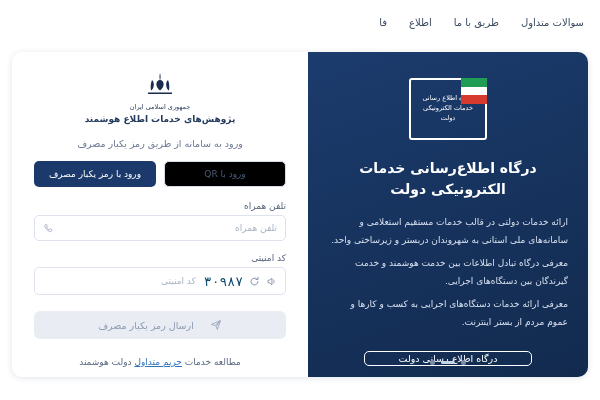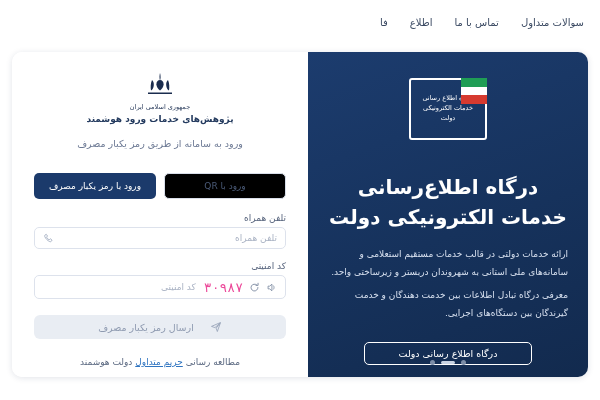--- a/index.html
+++ b/index.html
@@ -83,21 +83,21 @@
   .logo-line2 {
     font-size: 9px;
     color: #233a5e;
     margin-top: 3px;
     font-weight: bold;
   }
   .login-subtitle {
     font-size: 9.5px;
     color: #6b7893;
     margin-top: 14px;
-    margin-bottom: 24px;
+    margin-bottom: 12px;
     text-align: center;
   }
 
   .tabs {
     width: 100%;
     display: flex;
     flex-direction: row-reverse;
     gap: 8px;
     margin-bottom: 14px;
   }
@@ -180,21 +180,21 @@
     font-size: 9px;
     background: transparent;
     text-align: right;
     color: #334;
     font-family: "DejaVu Sans", "Liberation Sans", sans-serif;
   }
   .captcha-row .cap-input::placeholder { color: #aab3c4; }
   .captcha-code {
     font-size: 13px;
     letter-spacing: 2px;
-    color: #ec4899;
+    color: #0c4a6e;
     font-family: "DejaVu Sans Mono", monospace;
     direction: ltr;
     user-select: none;
   }
   .cap-btn {
     color: #7a889f;
     display: flex;
     align-items: center;
     cursor: pointer;
   }
@@ -272,23 +272,23 @@
   .fs-w { background: #ffffff; }
   .fs-r { background: #d63a2f; }
   .badge-text {
     font-size: 6.5px;
     line-height: 1.5;
     color: #ffffff;
     text-align: center;
     padding: 0 4px;
   }
   .promo-title {
-    font-size: 20px;
+    font-size: 14px;
     font-weight: bold;
-    margin-top: 32px;
+    margin-top: 18px;
     text-align: center;
     line-height: 1.5;
   }
   .promo-body {
     margin-top: 14px;
     font-size: 9px;
     line-height: 1.95;
     color: #d7e0ef;
     text-align: center;
   }
@@ -325,41 +325,41 @@
     background: #c9d4e4;
   }
 </style>
 </head>
 <body>
 
 <div id="app">
 
   <div class="topnav">
     <div class="navitem">سوالات متداول</div>
-    <div class="navitem">تماس با ما</div>
+    <div class="navitem">طریق با ما</div>
     <div class="navitem">اطلاع</div>
     <div class="navitem">فا</div>
   </div>
 
   <div class="card">
 
     <div class="login">
 
       <div class="logo-block">
         <div class="emblem">
           <svg width="28" height="26" viewBox="0 0 28 26" aria-hidden="true">
             <path d="M14 1c0.8 2.6 0.8 5.2 0 7.8-0.7-2.6-0.7-5.2 0-7.8z" fill="#1a2c4e"></path>
             <path d="M14 8c2.2 0 3.6 1.8 3.6 4.2 0 2.6-1.6 4.6-3.6 6.2-2-1.6-3.6-3.6-3.6-6.2C10.4 9.8 11.8 8 14 8z" fill="#1a2c4e"></path>
             <path d="M6 8c1.4 1.2 2 3 1.8 5.2C7.6 15.6 6.6 17.4 5 18.6 4.4 15.2 4.6 11.4 6 8z" fill="#1a2c4e"></path>
             <path d="M22 8c1.4 3.4 1.6 7.2 1 10.6-1.6-1.2-2.6-3-2.8-5.4C20 11 20.6 9.2 22 8z" fill="#1a2c4e"></path>
             <path d="M2 20.5h24v1.4H2z" fill="#1a2c4e"></path>
           </svg>
         </div>
         <div class="logo-line1">جمهوری اسلامی ایران</div>
-        <div class="logo-line2">پژوهش‌های خدمات ورود هوشمند</div>
+        <div class="logo-line2">پژوهش‌های خدمات اطلاع هوشمند</div>
       </div>
 
       <div class="login-subtitle">ورود به سامانه از طریق رمز یکبار مصرف</div>
 
       <div class="tabs">
         <div class="tab active">ورود با رمز یکبار مصرف</div>
         <div class="tab inactive">ورود با QR</div>
       </div>
 
       <div class="field-label">تلفن همراه</div>
@@ -393,21 +393,21 @@
       <button class="submit-btn">
         <span>ارسال رمز یکبار مصرف</span>
         <span class="send-ico">
           <svg width="12" height="12" viewBox="0 0 16 16" aria-hidden="true">
             <path d="M14 2L2 7.2l4.6 1.6L13.4 3 8.2 9.6l1.6 4.4z" fill="none" stroke="#94a0b6" stroke-width="1.1" stroke-linejoin="round"></path>
           </svg>
         </span>
       </button>
 
       <div class="policy">
-        <span>مطالعه رسانی</span>
+        <span>مطالعه خدمات</span>
         <a>حریم متداول</a>
         <span>دولت هوشمند</span>
       </div>
     </div>
 
     <div class="promo">
       <div class="promo-emblem">
         <div class="badge">
           <span class="flagstripes">
             <i class="fs-g"></i>
@@ -415,21 +415,22 @@
               <i class="fs-r"></i>
           </span>
           <span class="badge-text">درگاه اطلاع رسانی خدمات الکترونیکی دولت</span>
         </div>
       </div>
 
       <div class="promo-title">درگاه اطلاع‌رسانی خدمات الکترونیکی دولت</div>
 
       <div class="promo-body">
         <p>ارائه خدمات دولتی در قالب خدمات مستقیم استعلامی و سامانه‌های ملی استانی به شهروندان دربستر و زیرساختی واحد.</p>
-        <p>معرفی درگاه تبادل اطلاعات بین خدمت دهندگان و خدمت گیرندگان بین دستگاه‌های اجرایی.</p>
+        <p>معرفی درگاه تبادل اطلاعات بین خدمت هوشمند و خدمت گیرندگان بین دستگاه‌های اجرایی.</p>
+        <p>معرفی ارائه خدمات دستگاه‌های اجرایی به کسب و کارها و عموم مردم از بستر اینترنت.</p>
       </div>
 
       <button class="promo-btn">درگاه اطلاع رسانی دولت</button>
 
       <div class="dots">
         <span class="dot"></span>
         <span class="dot bar"></span>
         <span class="dot"></span>
       </div>
     </div>

